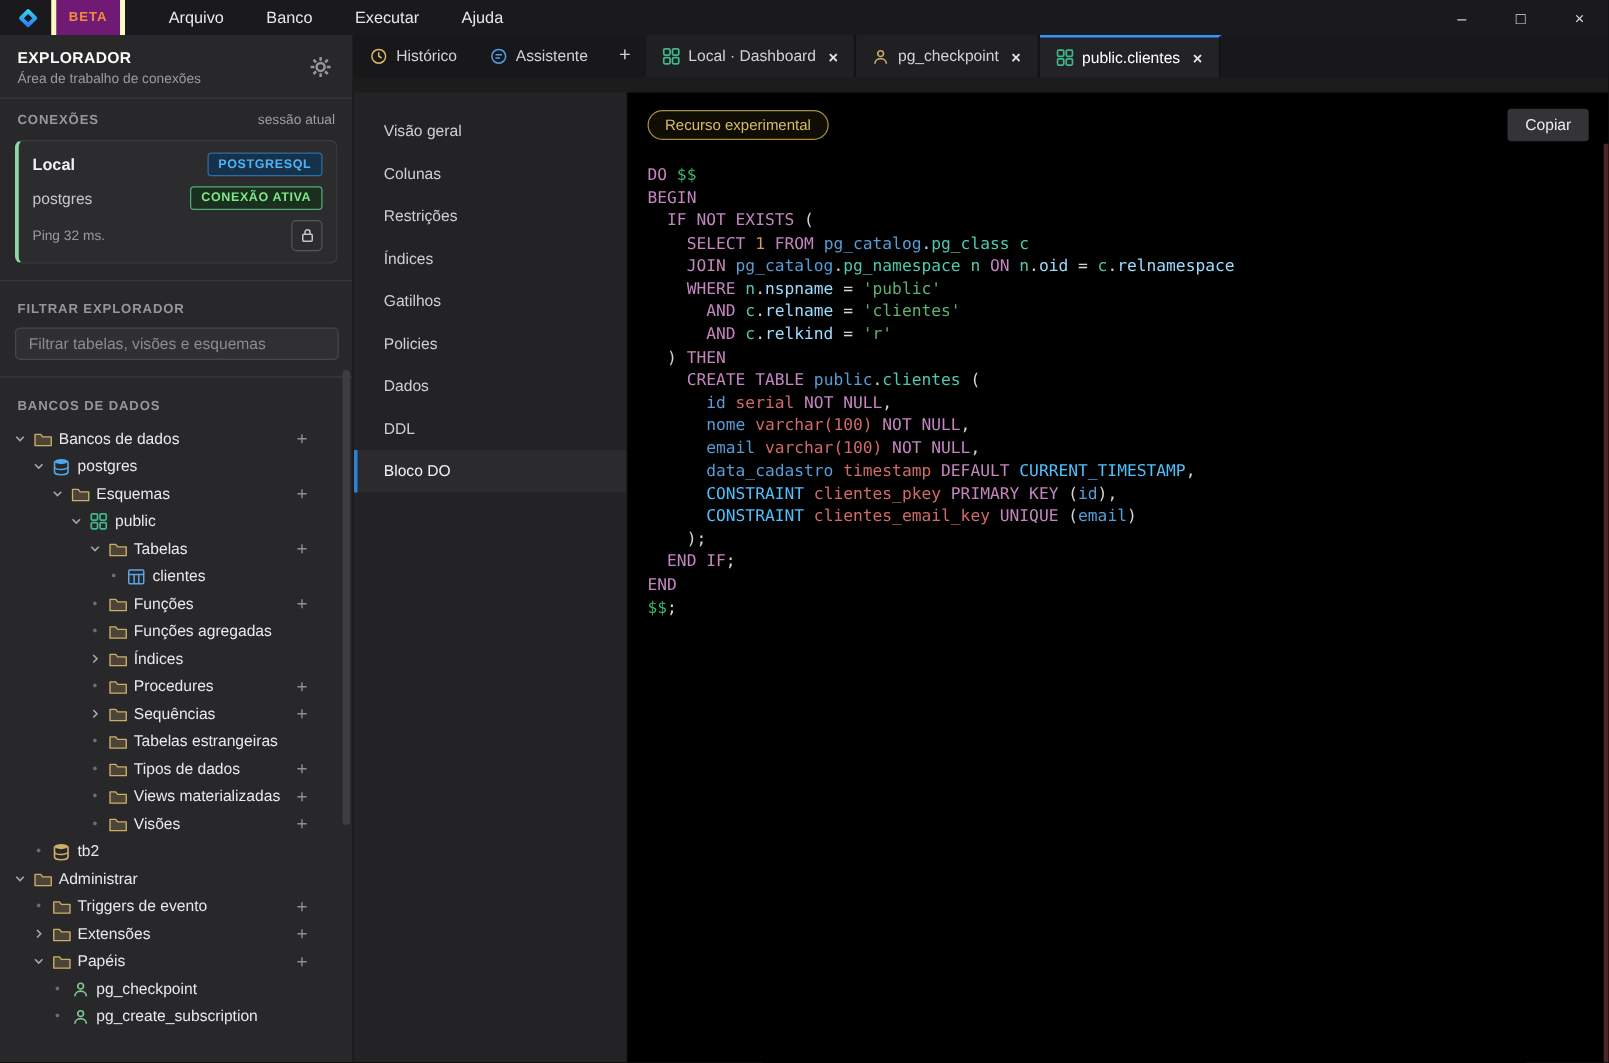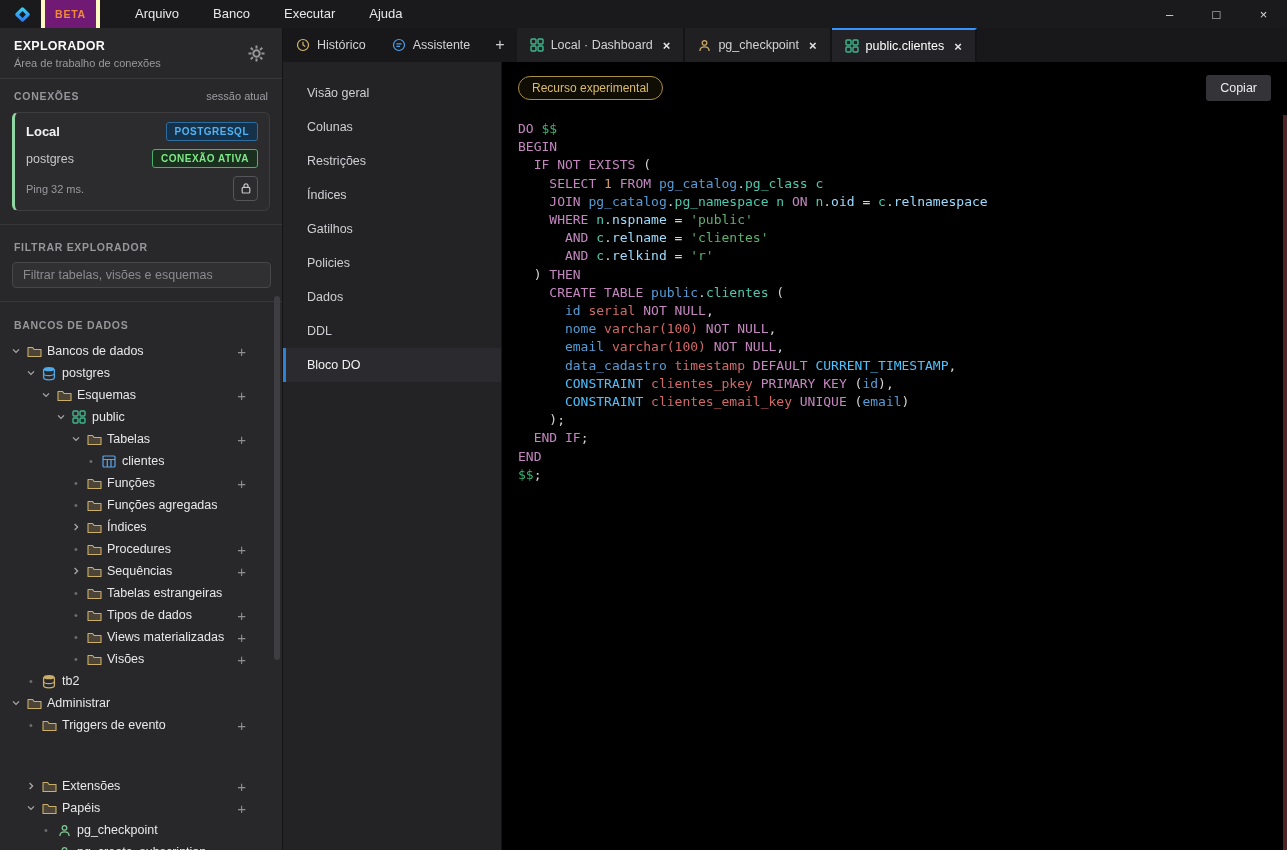--- a/index.html
+++ b/index.html
@@ -12,21 +12,21 @@
   .logo{margin:0 10px 0 14px;display:flex;align-items:center;}
   .beta-badge{font-size:10.5px;font-weight:bold;letter-spacing:.8px;color:#f08a3c;
       background:#701a75;border:4px solid #fef9c3;border-radius:3px;padding:20px 10px;margin-right:18px;}
   .menu-item{padding:0 17px;font-size:13px;color:#e8e8ea;line-height:28px;cursor:default;}
   .win-controls{margin-left:auto;display:flex;height:100%;}
   .win-btn{width:47px;display:flex;align-items:center;justify-content:center;color:#dcdcde;font-size:13px;}
 
   
   .body{display:flex;height:822px;}
   .sidebar{width:283px;background:#28282a;border-right:1px solid #141416;position:relative;overflow:hidden;flex:none;}
-  .main{flex:1;display:flex;flex-direction:column;min-width:0;}
+  .main{flex:1;display:flex;flex-direction:column;min-width:0;gap:12px;}
 
   
   .sb-header{padding:11px 14px 9px;border-bottom:1px solid #38383b;position:relative;}
   .sb-title{font-size:12.5px;font-weight:bold;color:#fafafa;letter-spacing:.3px;}
   .sb-subtitle{font-size:11px;color:#9a9a9f;margin-top:4px;}
   .gear{position:absolute;right:16px;top:16px;}
   .section-label{font-size:10.5px;font-weight:bold;letter-spacing:.7px;color:#96969b;}
   .connections-row{display:flex;align-items:center;justify-content:space-between;padding:11px 14px 5px;}
   .session-label{font-size:11px;color:#9d9da2;font-weight:normal;letter-spacing:0;}
   .conn-card{margin:5px 12px 13px;background:#2c2c2e;border:1px solid #3d3d40;border-left:3px solid #8fd6a2;
@@ -394,21 +394,21 @@
               <span class="tbullet">•</span>
             </span>
             <span class="ticon">
               <svg width="15" height="13" viewBox="0 0 15 13">
                 <path d="M1 2.5h4.6l1.5 2H14v7H1z" fill="rgba(203,174,106,.22)" stroke="#CBAE6A" stroke-width="1.1" stroke-linejoin="round"></path>
               </svg>
             </span>
             <span class="tlabel">Triggers de evento</span>
             <span class="tplus">+</span>
           </div>
-          <div class="trow" style="padding-left: 23px; position: relative; margin-top: 39px;">
+          <div class="trow" style="padding-left: 23px; position: relative;">
             <span class="texp">
               <svg width="10" height="10" viewBox="0 0 10 10">
                 <path d="M3.6 2 6.6 5 3.6 8" stroke="#a8a8ac" fill="none" stroke-width="1.3"></path>
               </svg>
             </span>
             <span class="ticon">
               <svg width="15" height="13" viewBox="0 0 15 13">
                 <path d="M1 2.5h4.6l1.5 2H14v7H1z" fill="rgba(203,174,106,.22)" stroke="#CBAE6A" stroke-width="1.1" stroke-linejoin="round"></path>
               </svg>
             </span>

